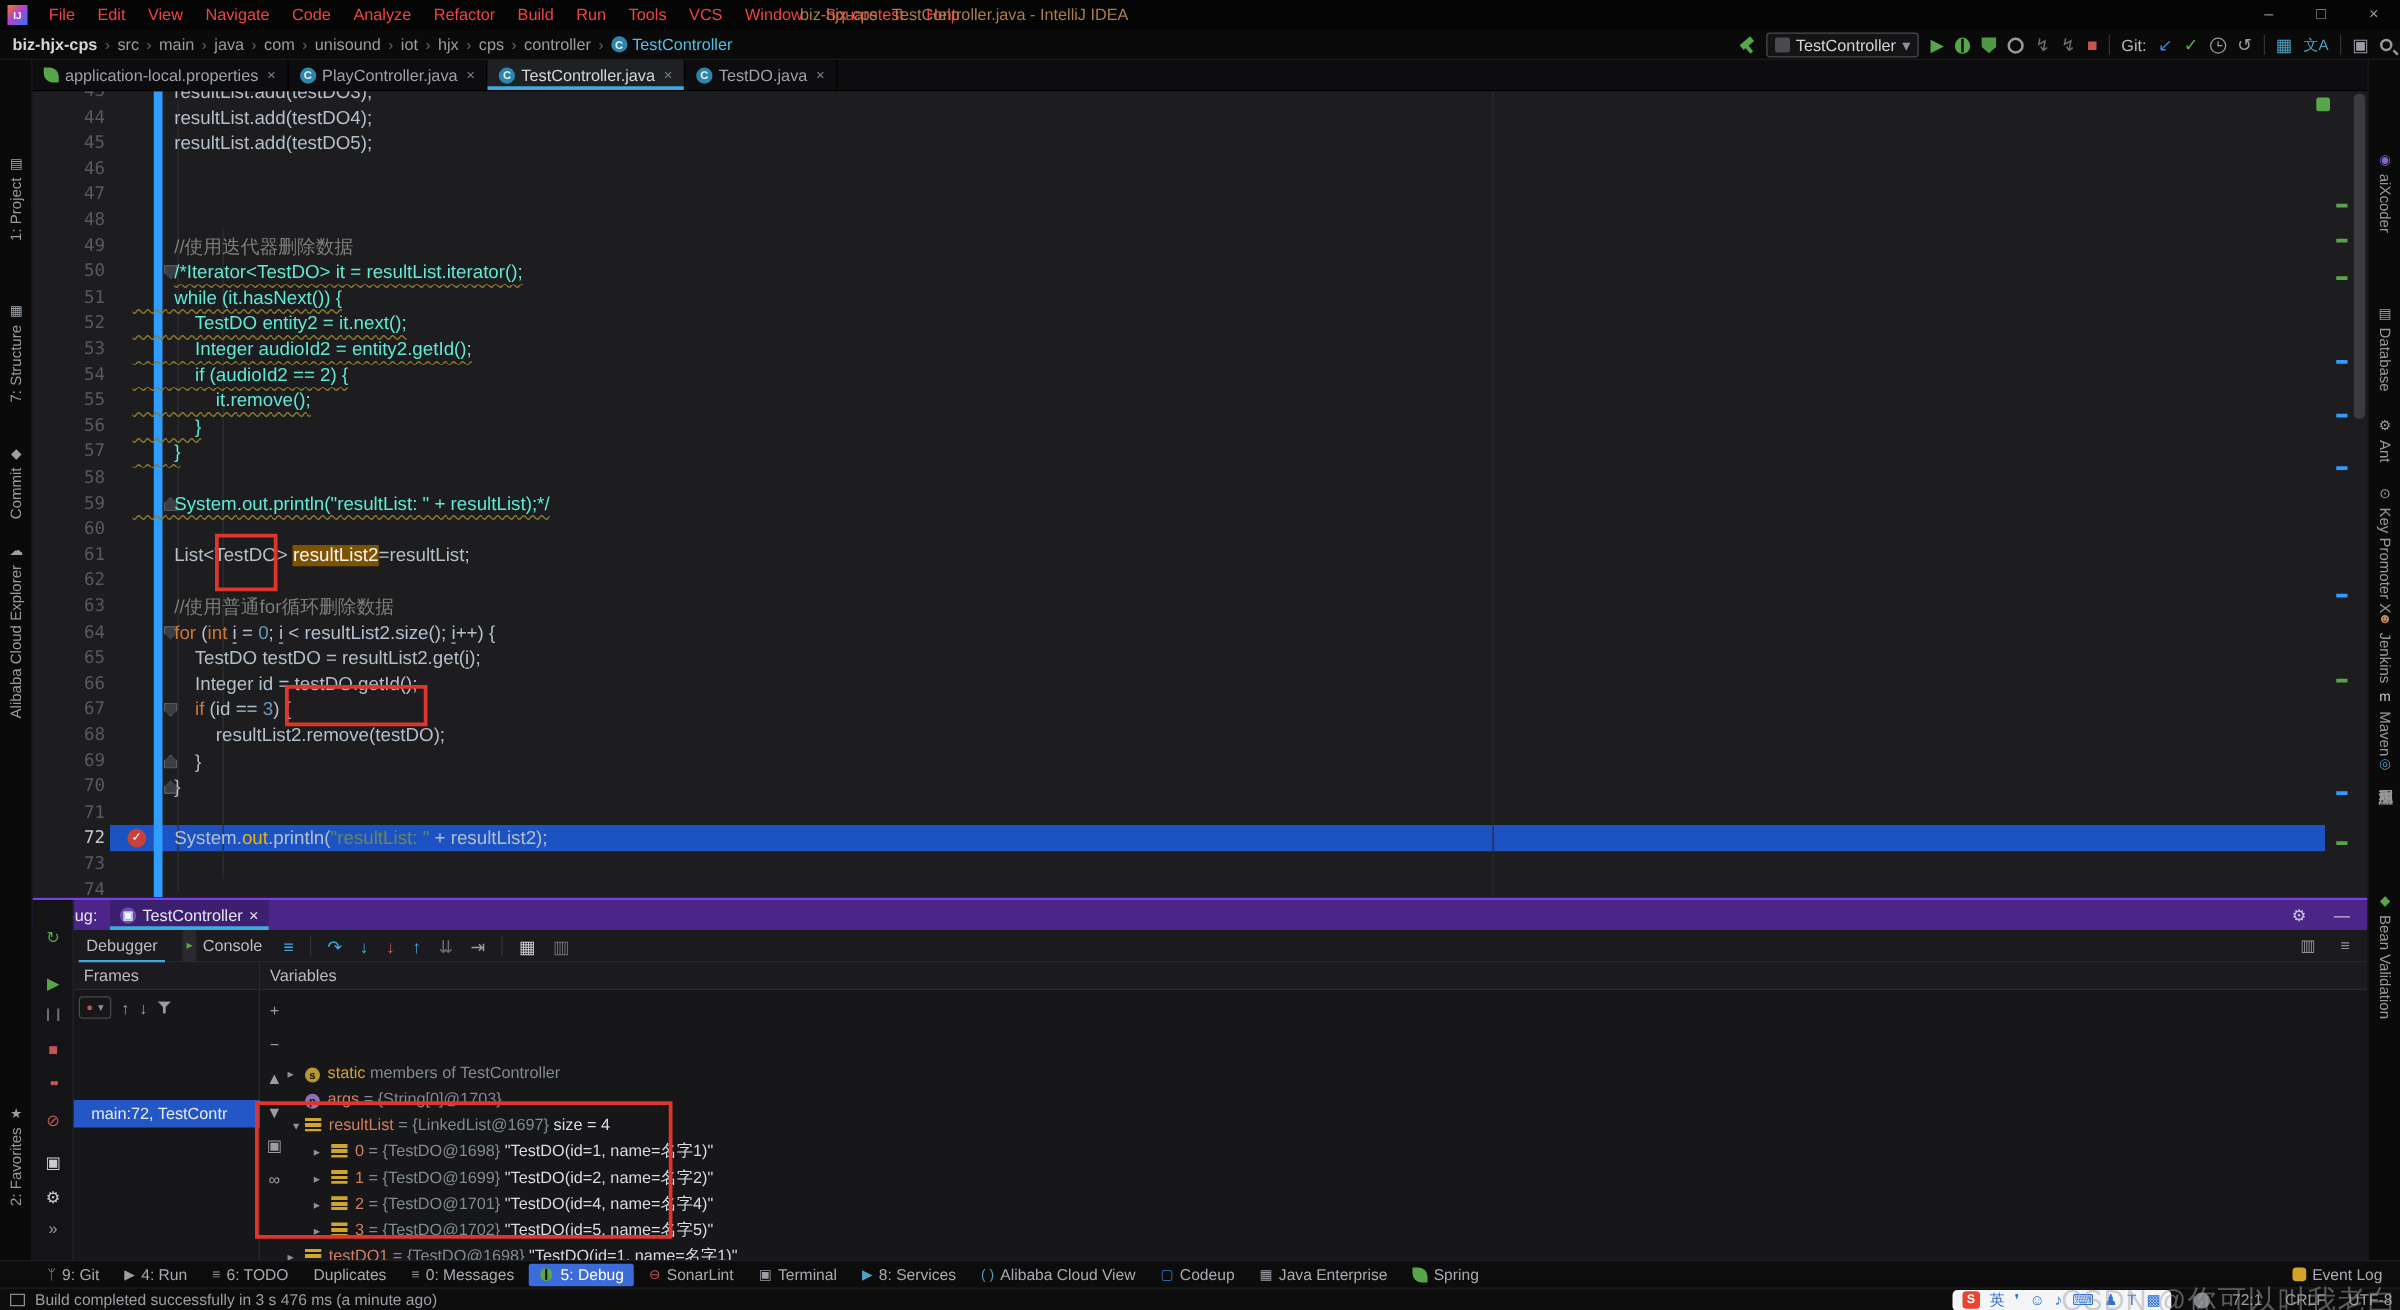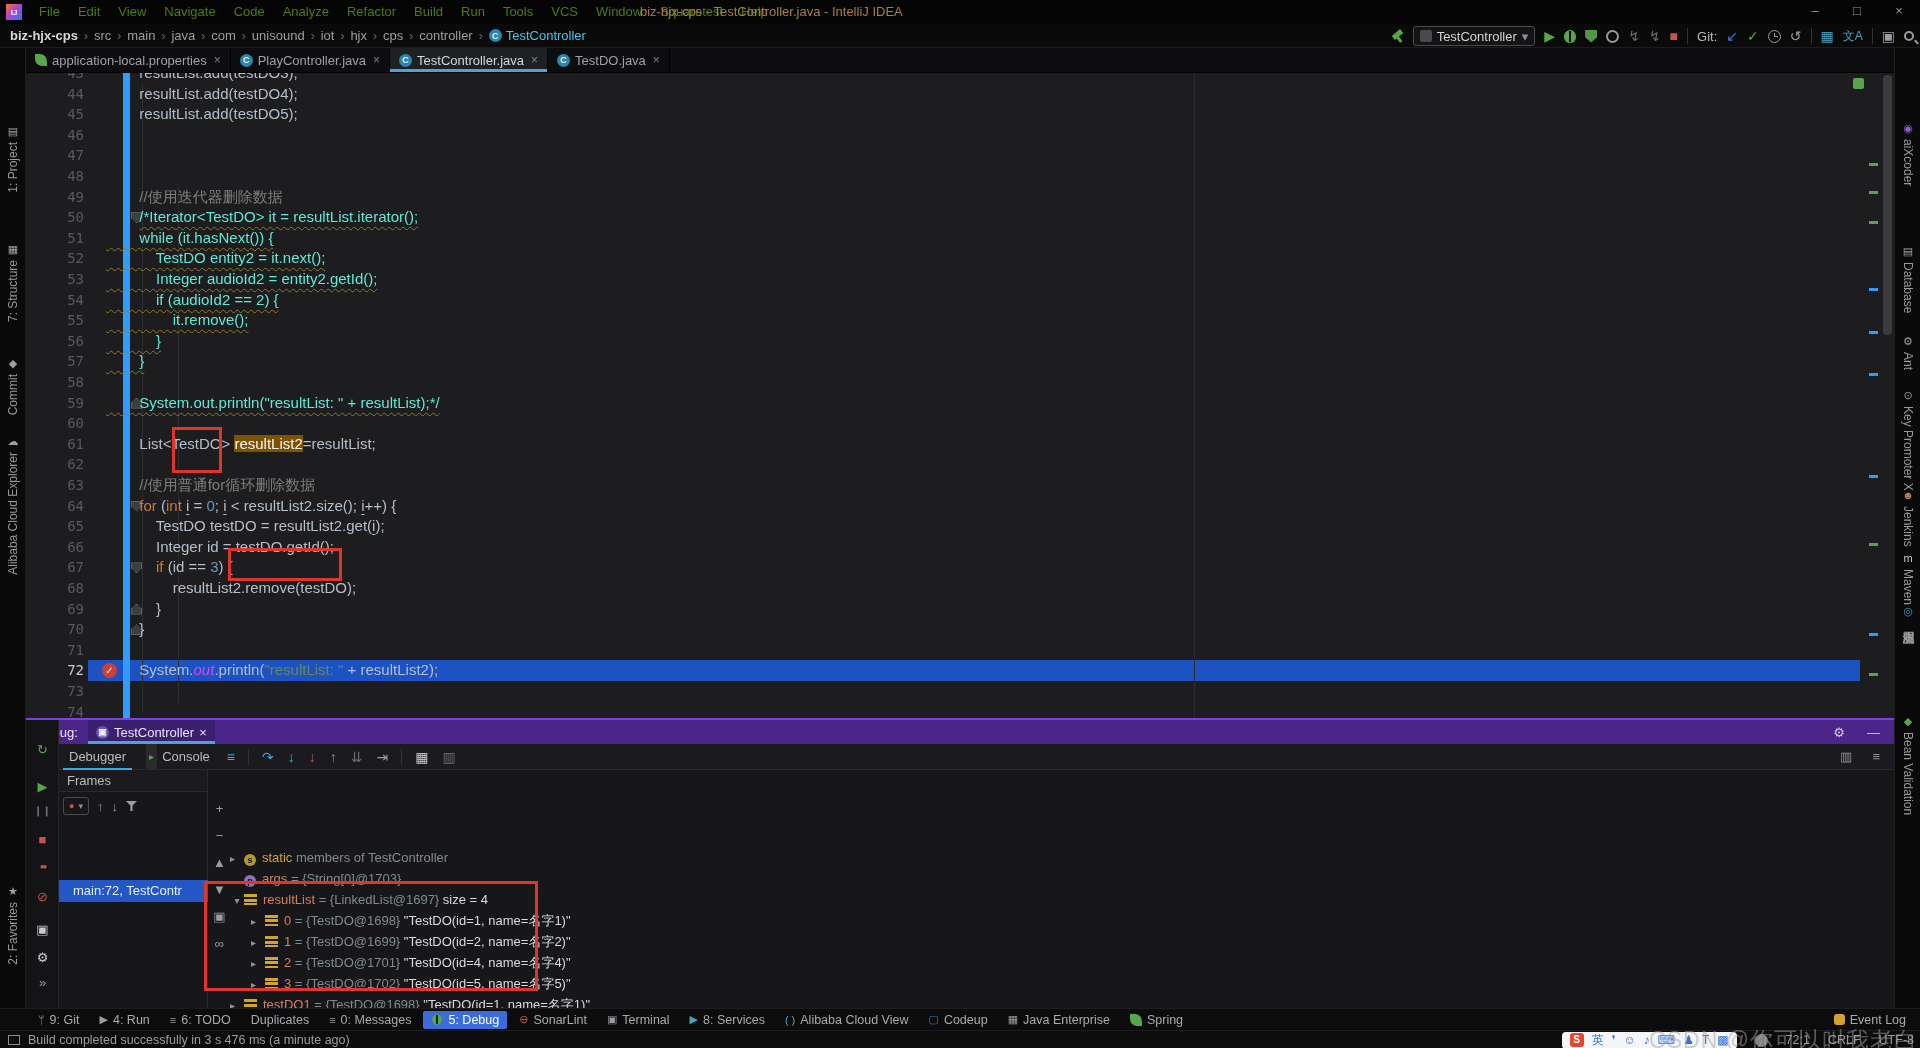--- a/index.html
+++ b/index.html
@@ -1,21 +1,21 @@
 <!DOCTYPE html>
 <html><head>
 <meta charset="utf-8">
 <style>
   html,body{margin:0;padding:0;background:#000;}
   *{box-sizing:border-box;font-family:"Liberation Sans",sans-serif;}
   #app{position:relative;width:1920px;height:1048px;background:#101012;overflow:hidden;color:#bbb;font-size:13px;}
   
   #titlebar{position:absolute;left:0;top:0;width:1920px;height:24px;background:#050505;display:flex;align-items:center;}
   #logo{width:16px;height:16px;margin:0 8px 0 6px;background:linear-gradient(135deg,#f97a12,#b141d1 45%,#3574f0);color:#fff;font-size:8px;font-weight:bold;display:flex;align-items:center;justify-content:center;}
-  .menu-item{padding:0 9px;color:#4d7c0f;font-size:13px;line-height:24px;cursor:default;}
+  .menu-item{padding:0 9px;color:#ef4444;font-size:13px;line-height:24px;cursor:default;}
   #win-title{position:absolute;left:640px;top:0;line-height:24px;color:#a97f46;font-size:13px;}
   #win-controls{position:absolute;right:0;top:0;display:flex;}
   .winbtn{width:42px;height:24px;text-align:center;line-height:22px;color:#9a9a9a;font-size:13px;}
   
   #navbar{position:absolute;left:0;top:24px;width:1920px;height:24px;background:#0a0a0b;display:flex;align-items:center;border-bottom:1px solid #1c1c1e;}
   #crumbs{display:flex;align-items:center;padding-left:10px;white-space:nowrap;}
   .crumb{color:#9a9da3;font-size:13px;}
   .crumb.first{color:#d6d8db;font-weight:bold;}
   .crumb.last{color:#4ec1e8;}
   .crumb-sep{color:#64676d;margin:0 6px;font-size:12px;}
@@ -55,21 +55,21 @@
   .vdot{font-size:11px;line-height:11px;}
   
   #editor{position:absolute;left:26px;top:73px;width:1868px;height:645px;background:#1d1d1f;overflow:hidden;}
   .eline{position:absolute;left:0;width:100%;height:21px;}
   .lnum{position:absolute;left:0;top:0;width:58px;text-align:right;color:#57595e;font-family:"DejaVu Sans Mono",monospace;font-size:14px;line-height:21px;}
   .lnum.cur{color:#c8c8c8;}
   .codetxt{position:absolute;left:80px;top:0;white-space:pre;font-family:"DejaVu Sans Mono",monospace;font-size:15px;line-height:20.6px;}
   .tk-d{color:#b4bfca;} .tk-k{color:#cc7832;} .tk-n{color:#6897bb;} .tk-s{color:#6a8759;}
   .tk-c{color:#7d7d7d;}
   .tk-cc{color:#5eead4;text-decoration:underline wavy #8a7a2a;text-underline-offset:4px;text-decoration-thickness:1px;}
-  .tk-f{color:#d946ef;font-style:italic;}
+  .tk-f{color:#eab308;}
   .tk-u{color:#b4bfca;text-decoration:underline;text-underline-offset:3px;}
   .tk-hl{background:#7e5300;color:#f5f5f5;}
   #changebar{position:absolute;left:97px;top:0;width:7px;height:645px;background:#2f9dff;}
   .iguide{position:absolute;width:1px;background:#2e2e31;}
   #wrapguide{position:absolute;left:1168px;top:0;width:1px;height:645px;background:#2b2b2e;}
   #execline{position:absolute;left:62px;top:587px;right:34px;height:21px;background:#1c52c2;}
   .fold{position:absolute;left:105px;width:11px;height:11px;background:#3c3f41;border:1px solid #5f6265;}
   .fold.open{clip-path:polygon(0 0,100% 0,100% 55%,50% 100%,0 55%);}
   .fold.close{clip-path:polygon(0 45%,50% 0,100% 45%,100% 100%,0 100%);}
   #bpdot{position:absolute;left:76px;top:590px;width:15px;height:15px;border-radius:50%;background:#c9413a;color:#fff;font-size:10px;text-align:center;line-height:15px;}
@@ -497,20 +497,21 @@
           <span style="color:#c75450;font-size:9px;">●</span>
           <span style="color:#8e9197;font-size:9px;">▾</span>
         </div>
         <span style="color:#9a9da3;">↑</span>
         <span style="color:#9a9da3;">↓</span>
         <span class="funnel"></span>
       </div>
       <div id="frame-row">main:72, TestContr</div>
     </div>
     <div id="vars-pane">
+      <div class="pane-hdr">Variables</div>
       <div id="vars-tools">
           <div class="vtool">+</div>
           <div class="vtool">−</div>
           <div class="vtool">▲</div>
           <div class="vtool">▼</div>
           <div class="vtool">▣</div>
           <div class="vtool">∞</div>
         </div>
       <div id="vars-rows">
           <div class="vrow" style="top: 77px; left: 22px;"><span class="vr-arrow">▸</span><span class="vr-ic ic-circle" style="background: rgb(184, 150, 46);">s</span><span class="vorange">static</span><span class="vgray"> members of TestController</span></div>

